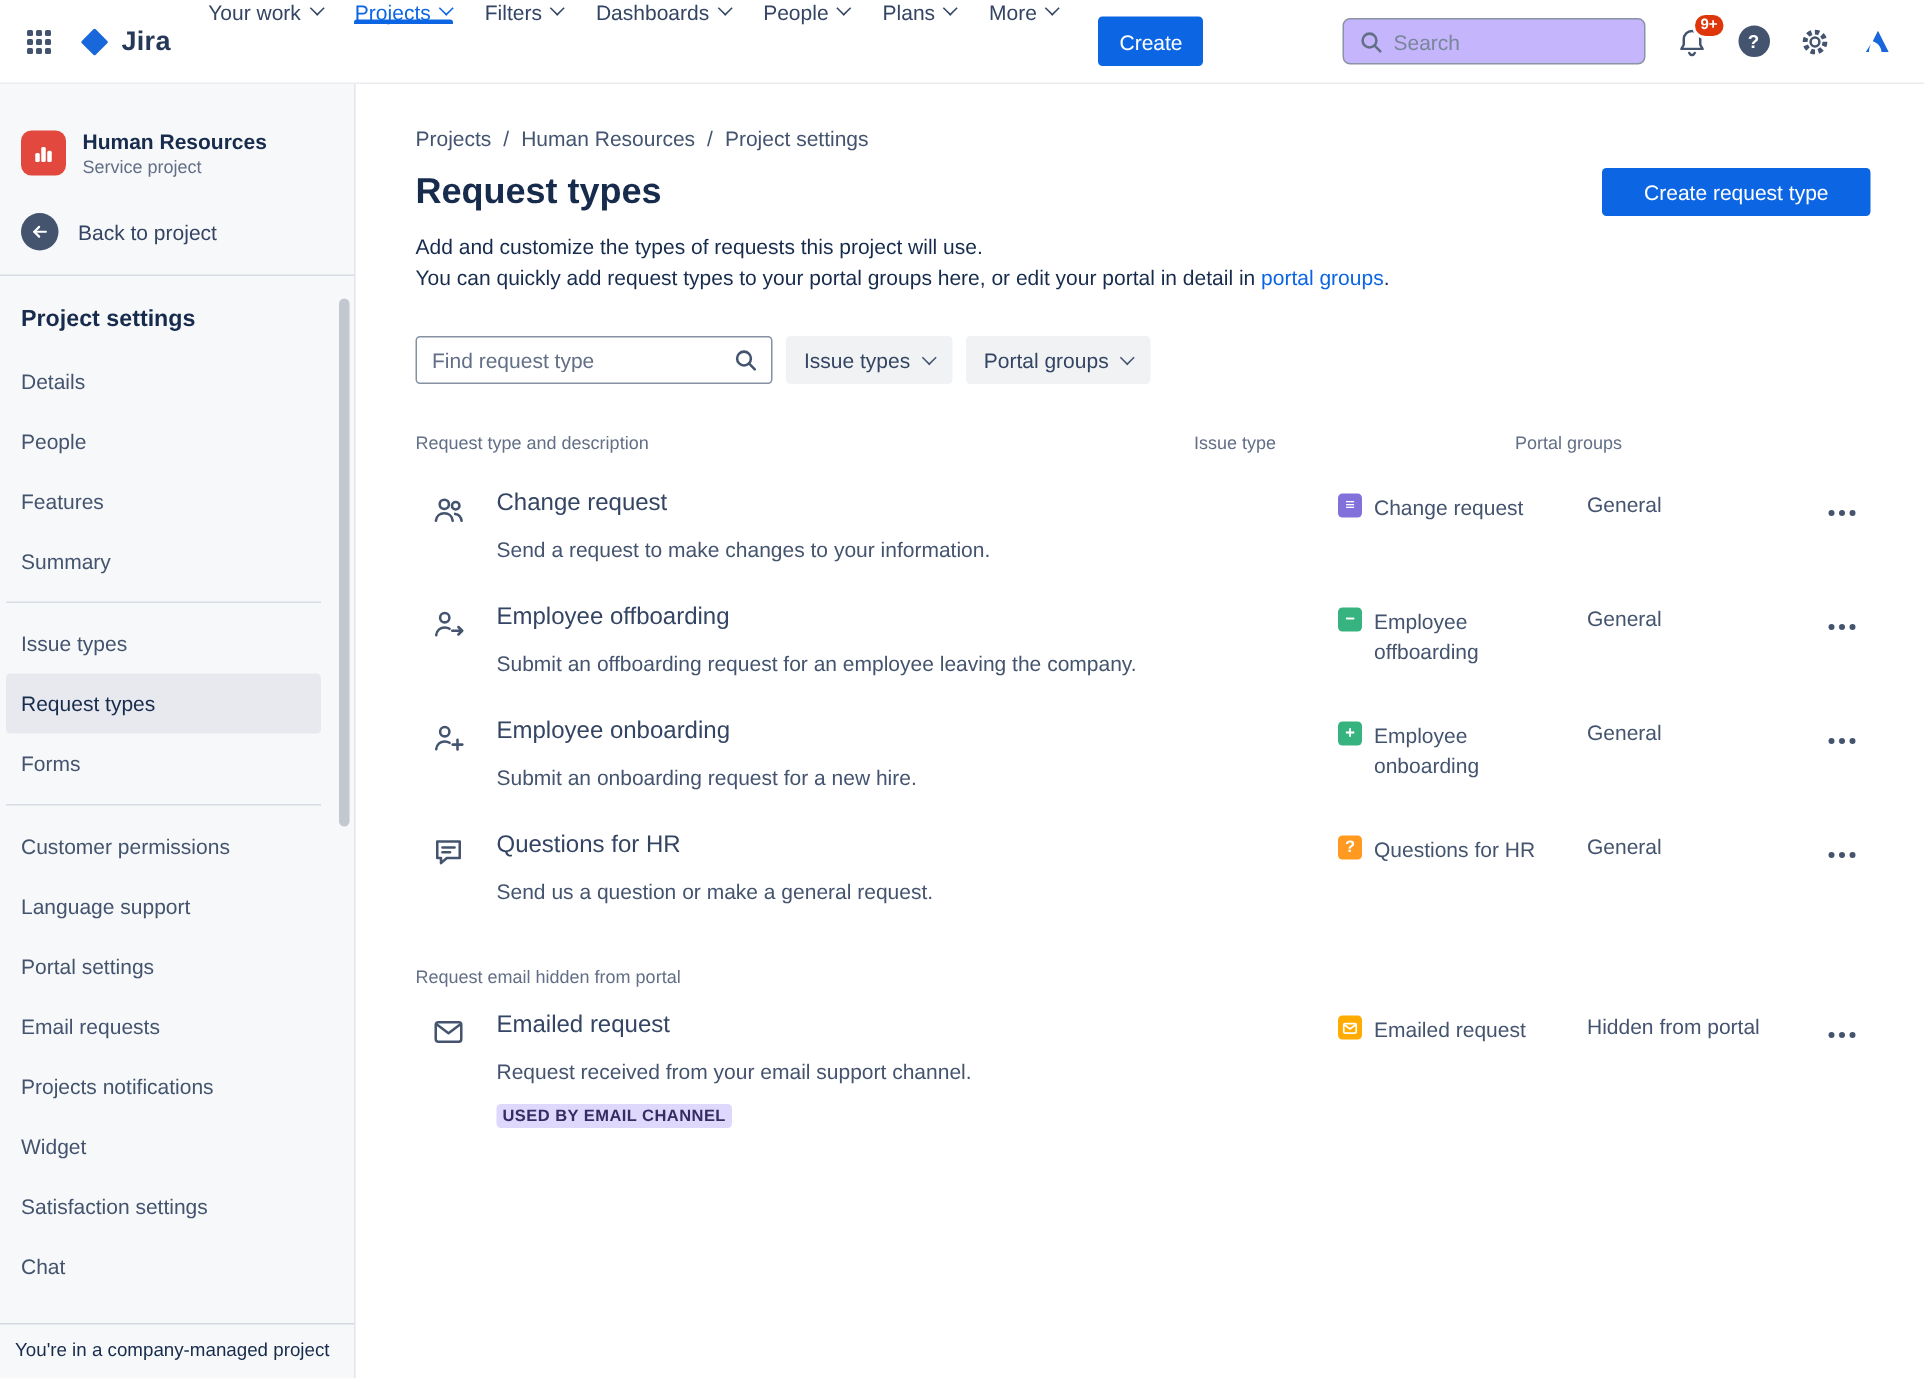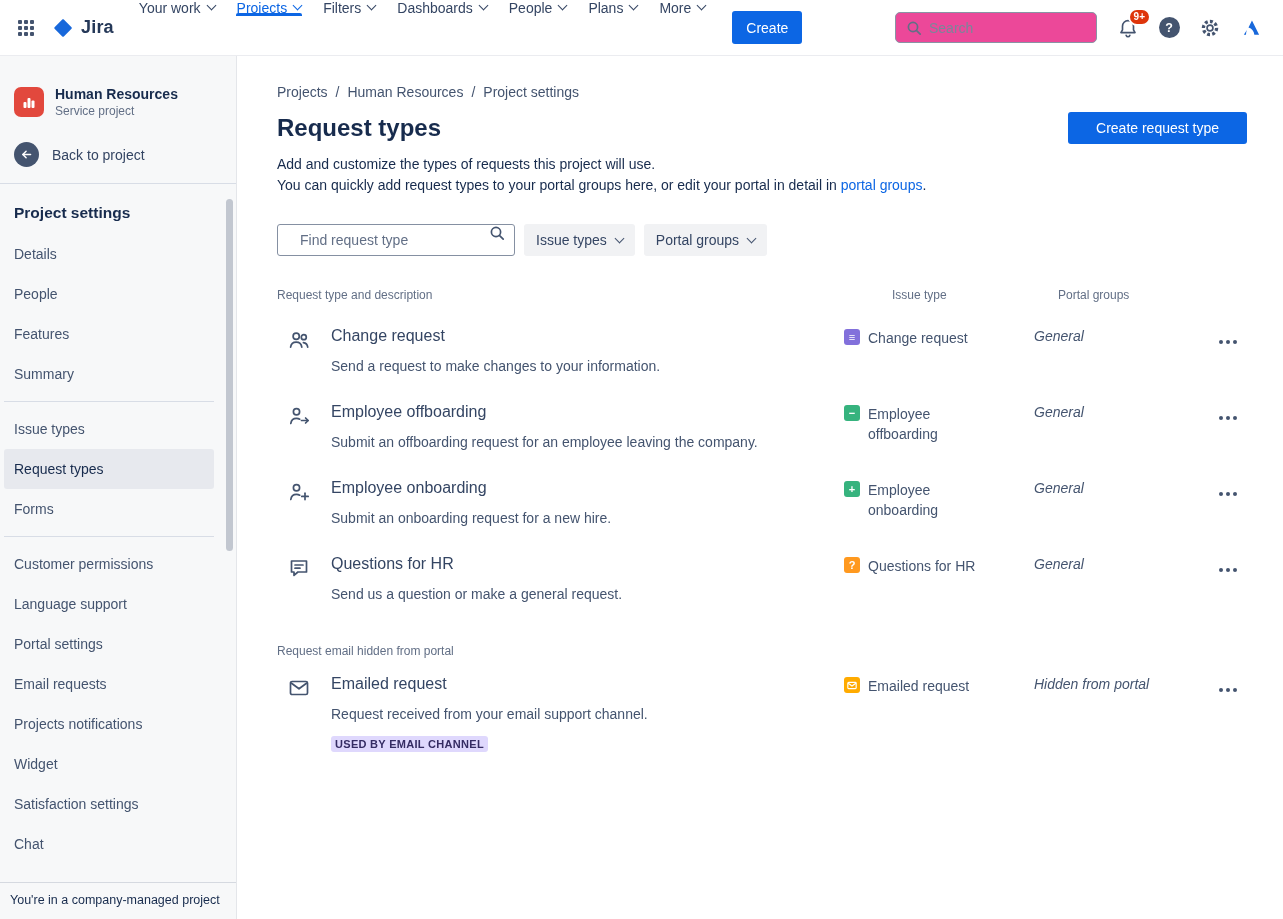--- a/index.html
+++ b/index.html
@@ -15,21 +15,21 @@
   .grid-icon i { background:#44546F; border-radius:1px; }
   .logo { display:flex; align-items:center; gap:7px; margin:0 14px 0 10px; cursor:pointer; }
   .logo-text { font-size:18px; font-weight:700; color:#253858; letter-spacing:.2px; }
   .nav-items { display:flex; align-items:flex-start; height:56px; }
   .nav-item { display:flex; align-items:center; gap:7px; padding:0 11px; font-weight:500; color:#344563; cursor:pointer; position:relative; }
   .chev { width:7px; height:7px; border-right:1.6px solid currentColor; border-bottom:1.6px solid currentColor; transform:rotate(45deg); display:inline-block; margin-top:-4px; }
   .nav-item.active { color:#0C66E4; }
   .nav-item.active::after { content:""; position:absolute; bottom:0; left:10px; right:10px; height:3px; border-radius:2px 2px 0 0; background:#0C66E4; }
   .create-btn { margin-left:16px; height:33px; padding:0 14px; background:#0C66E4; color:#fff; border-radius:3px; font-weight:500; font-size:14px; }
   .nav-right { margin-left:auto; display:flex; align-items:center; gap:9px; }
-  .search-box { display:flex; align-items:center; gap:7px; width:202px; height:31px; border:1.5px solid #8993A4; border-radius:5px; padding:0 10px; background:#ec4899; margin-right:6px; }
+  .search-box { display:flex; align-items:center; gap:7px; width:202px; height:31px; border:1.5px solid #8993A4; border-radius:5px; padding:0 10px; background:#c4b5fd; margin-right:6px; }
   .search-box input { border:none; outline:none; flex:1; font-size:14px; color:#172B4D; min-width:0; background:transparent; }
   .search-box input::placeholder { color:#7A869A; }
   .nbadge { position:absolute; top:-4px; right:-7px; background:#DE350B; color:#fff; font-size:10px; font-weight:700; border-radius:9px; padding:2px 4px; border:2px solid #fff; line-height:1; }
   .help-circle { width:21px; height:21px; border-radius:50%; background:#44546F; color:#fff; font-size:12.5px; font-weight:700; display:flex; align-items:center; justify-content:center; }
 
   
   .app { display:flex; height:863px; }
 
   
   .sidebar { width:237px; flex:none; background:#F7F8F9; border-right:1px solid #E4E6EA; position:relative; padding-top:30px; overflow:hidden; }
@@ -52,37 +52,37 @@
   
   .content { flex:1; padding:28px 36px 0 40px; overflow:hidden; }
   .breadcrumb { display:flex; align-items:center; gap:8px; color:#44546F; }
   .crumb { cursor:pointer; }
   .title-row { display:flex; align-items:center; justify-content:space-between; margin-top:12px; }
   .page-title { font-size:24px; font-weight:600; color:#172B4D; }
   .create-rt-btn { height:32px; padding:0 28px; background:#0C66E4; color:#fff; border-radius:3px; font-weight:500; font-size:14px; }
   .intro { margin-top:10px; line-height:21px; color:#172B4D; }
   .intro .link { color:#0C66E4; cursor:pointer; }
   .filter-row { display:flex; align-items:center; margin-top:28px; }
-  .find-box { display:flex; width:238px; height:32px; border:1px solid #8590A2; border-radius:3px; padding:0 9px 0 22px; background:#fff; }
+  .find-box { display:flex; align-items:center; width:238px; height:32px; border:1px solid #8590A2; border-radius:3px; padding:0 9px 0 10px; background:#fff; }
   .find-box input { border:none; outline:none; flex:1; font-size:14px; min-width:0; color:#172B4D; background:transparent; }
   .find-box input::placeholder { color:#626F86; }
   .drop-btn { height:32px; display:flex; align-items:center; gap:9px; padding:0 12px; background:#F1F2F4; border-radius:3px; color:#344563; font-weight:500; font-size:14px; margin-left:9px; }
   .drop-btn .chev { border-color:#44546F; }
 
   .table { margin-top:32px; }
   .rt-grid { display:grid; grid-template-columns:1fr 166px 139px 50px; }
-  .t-head { font-size:12px; color:#626F86; padding-bottom:12px; }
-  .rt-row { padding:12px 0 14px;gap:24px; }
+  .t-head { font-size:12px; color:#626F86; padding-bottom:12px;gap:48px; }
+  .rt-row { padding:12px 0 14px; }
   .cell-main { display:flex; align-items:flex-start; gap:20px; padding:0 30px 0 10px; }
   .rt-icon { width:24px; height:24px; flex:none; margin-top:2px; }
   .rt-name { font-size:16px; font-weight:500; color:#344563; cursor:pointer; line-height:20px; }
   .rt-desc { font-size:14px; color:#44546F; margin-top:10px; line-height:20px; }
   .mini { width:16px; height:16px; border-radius:3px; color:#fff; display:flex; align-items:center; justify-content:center; font-size:11px; font-weight:700; flex:none; margin-top:1px; line-height:1; }
   .cell-issue { display:flex; gap:8px; align-items:flex-start; padding-top:2px; padding-right:24px; font-size:14px; color:#44546F; line-height:20px; }
-  .cell-portal { padding-top:2px; font-size:14px; color:#44546F;font-style:italic; }
+  .cell-portal { padding-top:2px; font-size:14px; color:#44546F; }
   .cell-actions { display:flex; justify-content:flex-end; align-items:flex-start; padding-top:4px; padding-right:4px; }
   .more-btn { display:flex; align-items:center; height:24px; padding:0 6px; border-radius:3px; }
   .dots { display:flex; gap:3px; }
   .dots i { width:4px; height:4px; border-radius:50%; background:#44546F; }
   .hidden-label { font-size:12px; color:#626F86; margin:26px 0 4px; }
   .email-badge { display:inline-block; margin-top:12px; background:#DFD8FD; color:#352C63; font-size:11px; font-weight:700; padding:2px 4px; border-radius:3px; letter-spacing:.3px; }
 </style>
 </head>
 <body>
 

